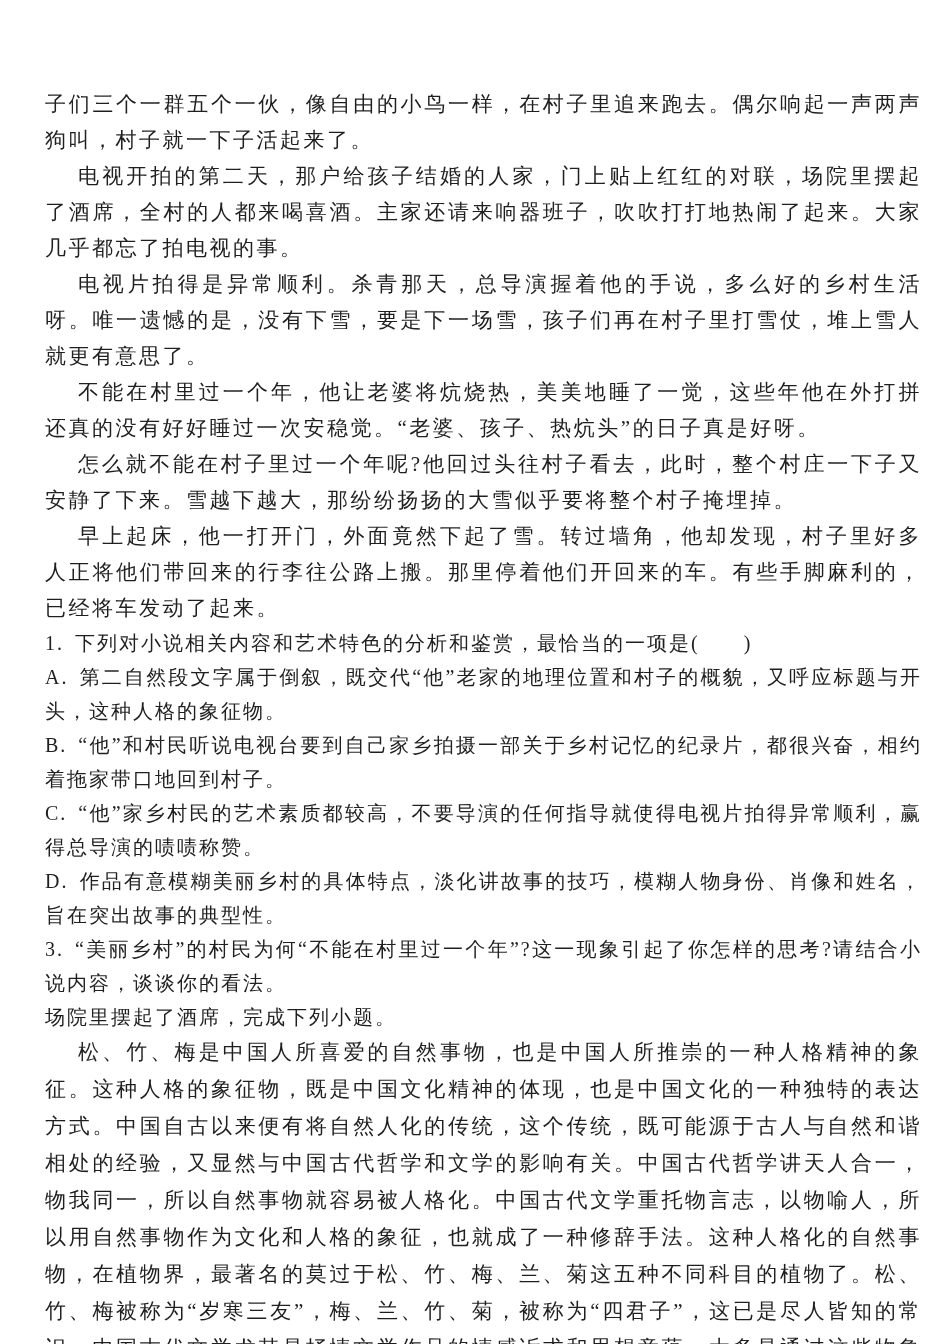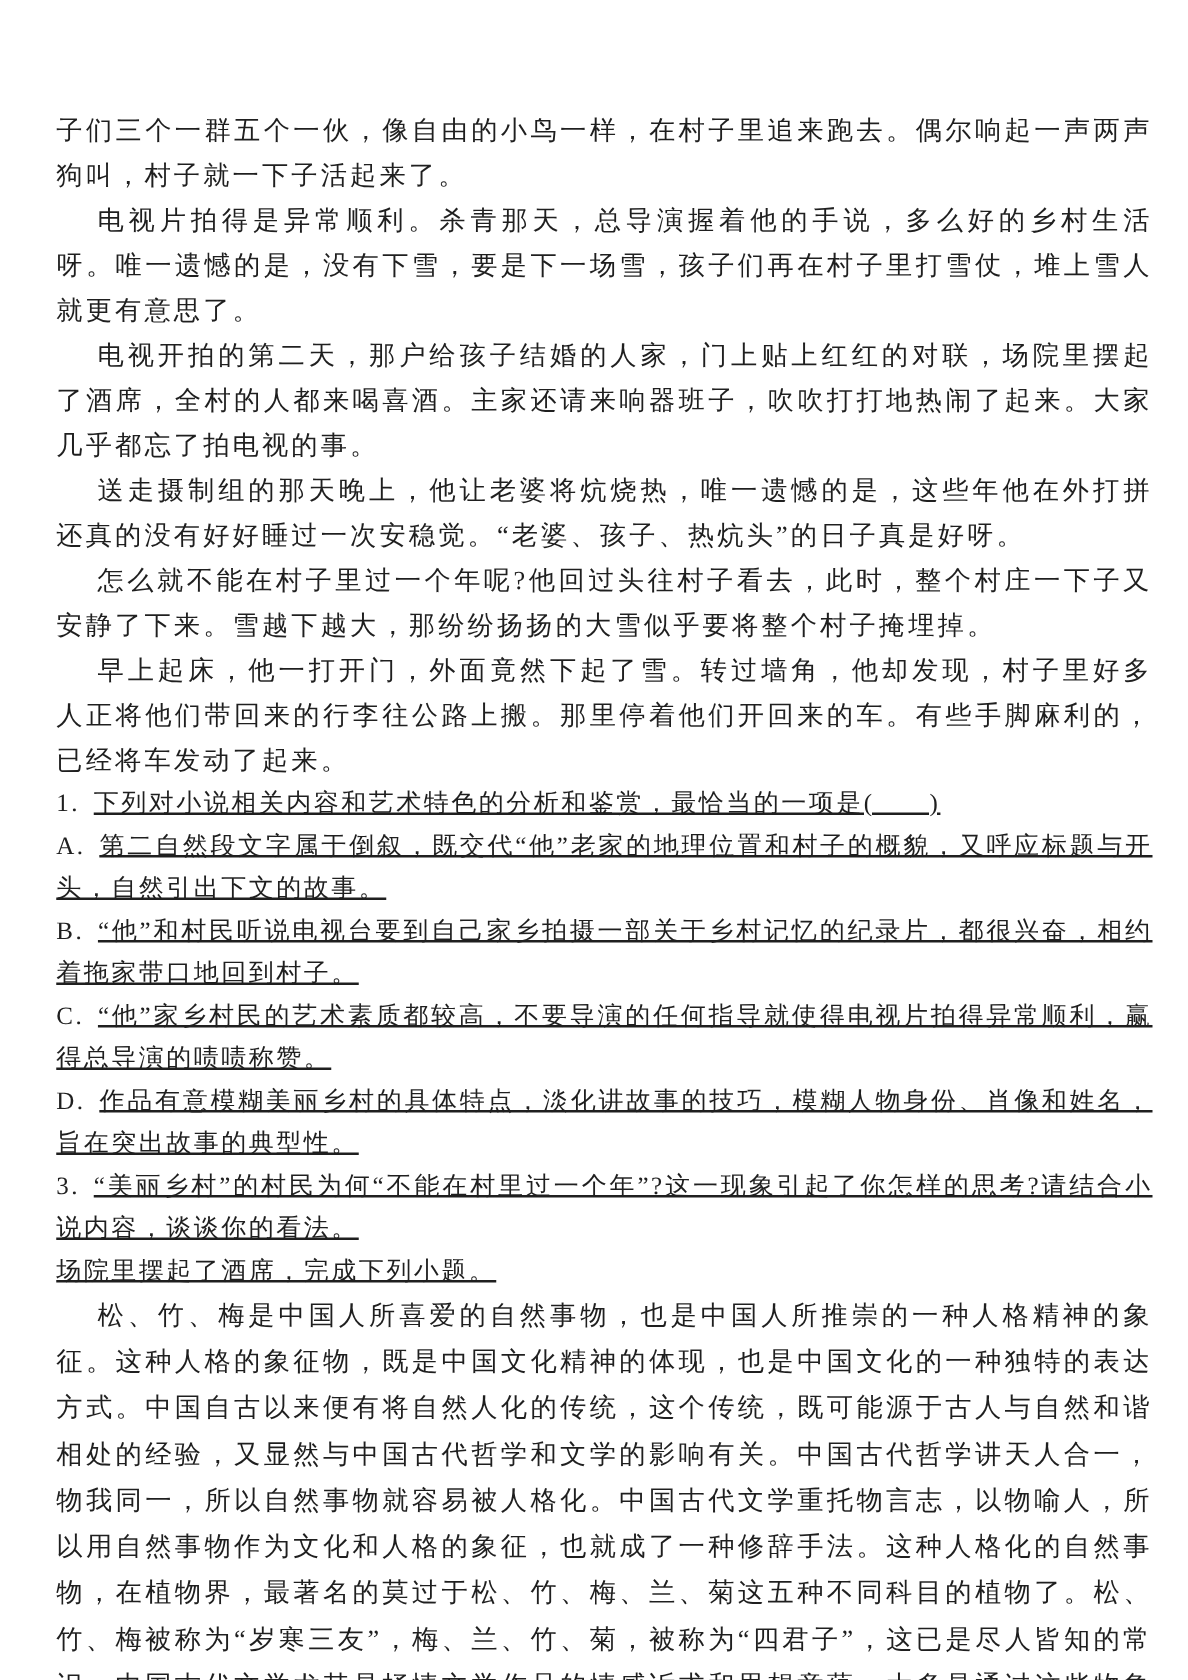--- a/index.html
+++ b/index.html
@@ -37,47 +37,46 @@
     text-indent: 33px;
   }
   
   .questions p {
     margin: 0;
     font-size: 20px;
     line-height: 34px;
     letter-spacing: 2px;
     text-align: justify;
     text-justify: inter-character;
-    text-decoration: underline;
   }
   .qlabel {
     display: inline-block;
     margin-right: 11px;
   }
 </style>
 </head>
 <body>
 
 <div class="page">
 
   <section class="prose story">
     <p>子们三个一群五个一伙，像自由的小鸟一样，在村子里追来跑去。偶尔响起一声两声狗叫，村子就一下子活起来了。</p>
+    <p class="indent">电视开拍的第二天，那户给孩子结婚的人家，门上贴上红红的对联，场院里摆起了酒席，全村的人都来喝喜酒。主家还请来响器班子，吹吹打打地热闹了起来。大家几乎都忘了拍电视的事。</p>
     <p class="indent">电视片拍得是异常顺利。杀青那天，总导演握着他的手说，多么好的乡村生活呀。唯一遗憾的是，没有下雪，要是下一场雪，孩子们再在村子里打雪仗，堆上雪人就更有意思了。</p>
-    <p class="indent">电视开拍的第二天，那户给孩子结婚的人家，门上贴上红红的对联，场院里摆起了酒席，全村的人都来喝喜酒。主家还请来响器班子，吹吹打打地热闹了起来。大家几乎都忘了拍电视的事。</p>
-    <p class="indent">送走摄制组的那天晚上，他让老婆将炕烧热，唯一遗憾的是，这些年他在外打拼还真的没有好好睡过一次安稳觉。“老婆、孩子、热炕头”的日子真是好呀。</p>
+    <p class="indent">不能在村里过一个年，他让老婆将炕烧热，美美地睡了一觉，这些年他在外打拼还真的没有好好睡过一次安稳觉。“老婆、孩子、热炕头”的日子真是好呀。</p>
     <p class="indent">怎么就不能在村子里过一个年呢?他回过头往村子看去，此时，整个村庄一下子又安静了下来。雪越下越大，那纷纷扬扬的大雪似乎要将整个村子掩埋掉。</p>
     <p class="indent">早上起床，他一打开门，外面竟然下起了雪。转过墙角，他却发现，村子里好多人正将他们带回来的行李往公路上搬。那里停着他们开回来的车。有些手脚麻利的，已经将车发动了起来。</p>
   </section>
 
   <section class="questions">
     <p>
       <span class="qlabel">1.</span><span>下列对小说相关内容和艺术特色的分析和鉴赏，最恰当的一项是(　　)</span>
     </p>
     <p>
-      <span class="qlabel">A.</span><span>第二自然段文字属于倒叙，既交代“他”老家的地理位置和村子的概貌，又呼应标题与开头，自然引出下文的故事。</span>
+      <span class="qlabel">A.</span><span>第二自然段文字属于倒叙，既交代“他”老家的地理位置和村子的概貌，又呼应标题与开头，这种人格的象征物。</span>
     </p>
     <p>
       <span class="qlabel">B.</span><span>“他”和村民听说电视台要到自己家乡拍摄一部关于乡村记忆的纪录片，都很兴奋，相约着拖家带口地回到村子。</span>
     </p>
     <p>
       <span class="qlabel">C.</span><span>“他”家乡村民的艺术素质都较高，不要导演的任何指导就使得电视片拍得异常顺利，赢得总导演的啧啧称赞。</span>
     </p>
     <p>
       <span class="qlabel">D.</span><span>作品有意模糊美丽乡村的具体特点，淡化讲故事的技巧，模糊人物身份、肖像和姓名，旨在突出故事的典型性。</span>
     </p>

